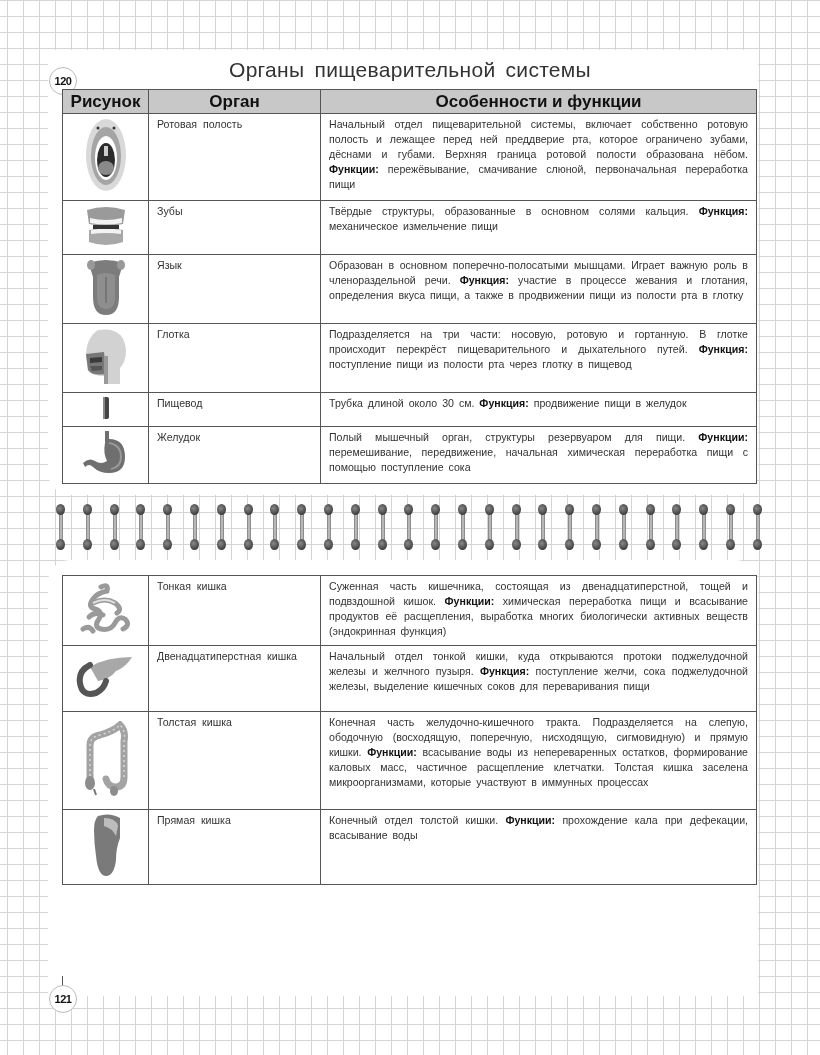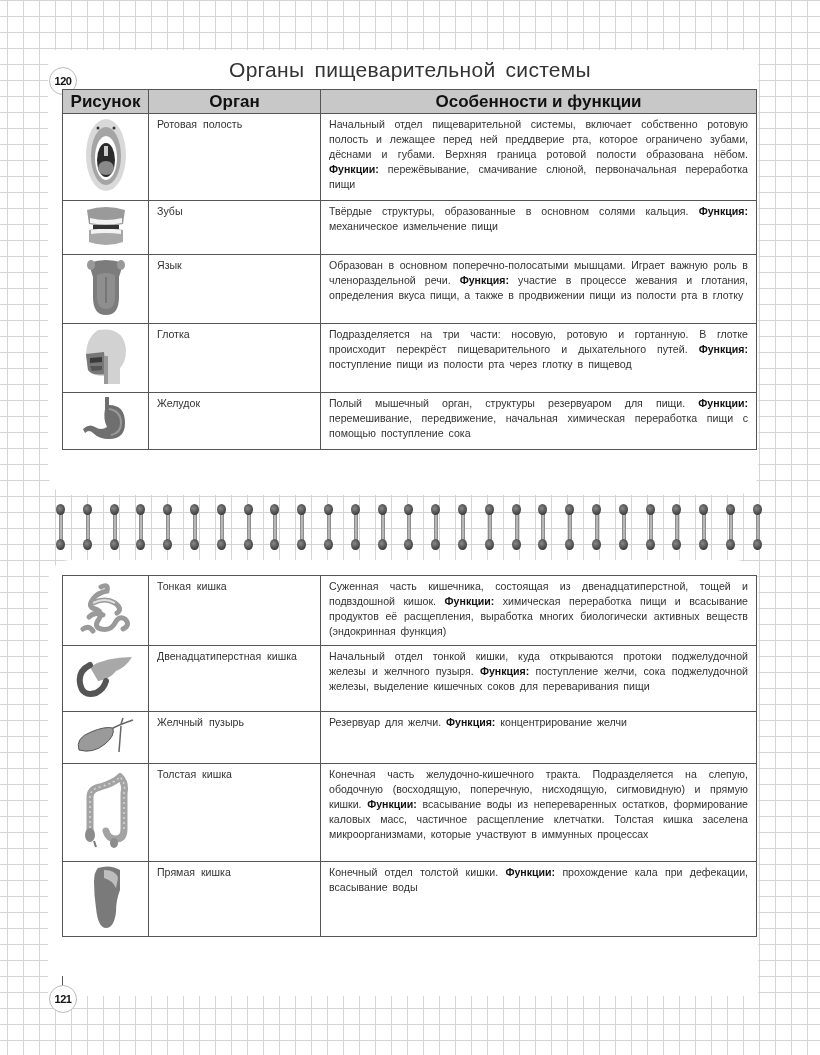--- a/index.html
+++ b/index.html
@@ -135,20 +135,30 @@
           <path d="M18 4 Q44 0 46 24 Q46 36 40 42 L40 58 L24 58 L24 50 Q12 50 8 44 L6 30 Q6 12 18 4 Z" fill="#d2d2d2"></path>
           <path d="M6 28 L24 26 L26 48 Q12 50 8 44 Z" fill="#777"></path>
           <path d="M10 32 L22 31 L22 36 L10 37 Z" fill="#3a3a3a"></path>
           <path d="M10 40 L22 40 L22 44 L12 45 Z" fill="#555"></path>
           <rect x="24" y="30" width="4" height="28" fill="#999"></rect>
         </svg>
       </td>
       <td class="organ">Глотка</td>
       <td class="desc"><span>Подразделяется на три части: носовую, ротовую и гортанную. В глотке происходит перекрёст пищеварительного и дыхательного путей. </span><b>Функция:</b><span> поступление пищи из полости рта через глотку в пищевод</span></td>
     </tr>
+    <tr style="height:34px">
+      <td class="pic">
+        <svg width="12" height="24" viewBox="0 0 12 24">
+          <rect x="3" y="1" width="6" height="22" rx="2" fill="#444"></rect>
+          <rect x="3" y="1" width="2" height="22" fill="#888"></rect>
+        </svg>
+      </td>
+      <td class="organ">Пищевод</td>
+      <td class="desc"><span>Трубка длиной около 30 см. </span><b>Функция:</b><span> продвижение пищи в желудок</span></td>
+    </tr>
     <tr style="height:56px">
       <td class="pic">
         <svg width="50" height="48" viewBox="0 0 50 48">
           <path d="M24 2 L28 2 L28 10 Q44 10 44 28 Q44 44 28 44 Q18 44 12 38 Q8 34 4 38 L2 34 Q8 28 14 32 Q20 36 26 32 Q22 24 24 14 Z" fill="#6f6f6f"></path>
           <path d="M28 14 Q40 16 40 28 Q40 38 30 40" stroke="#999" stroke-width="2" fill="none"></path>
         </svg>
       </td>
       <td class="organ">Желудок</td>
       <td class="desc"><span>Полый мышечный орган, структуры резервуаром для пищи. </span><b>Функции:</b><span> перемешивание, передвижение, начальная химическая переработка пищи с помощью поступление сока</span></td>
     </tr>
@@ -320,30 +330,20 @@
     <tr style="height:66px">
       <td class="pic">
         <svg width="60" height="48" viewBox="0 0 60 48">
           <path d="M14 14 Q30 4 56 4 Q50 14 40 18 Q34 26 22 28 Z" fill="#a8a8a8"></path>
           <path d="M14 12 Q2 18 4 30 Q6 44 20 40 Q28 36 30 28" fill="none" stroke="#555" stroke-width="6" stroke-linecap="round"></path>
         </svg>
       </td>
       <td class="organ">Двенадцатиперстная кишка</td>
       <td class="desc"><span>Начальный отдел тонкой кишки, куда открываются протоки поджелудочной железы и желчного пузыря. </span><b>Функция:</b><span> поступление желчи, сока поджелудочной железы, выделение кишечных соков для переваривания пищи</span></td>
     </tr>
-    <tr style="height:52px">
-      <td class="pic">
-        <svg width="62" height="40" viewBox="0 0 62 40">
-          <path d="M4 34 Q0 22 16 16 Q30 10 38 12 Q40 20 30 28 Q18 38 4 34 Z" fill="#9a9a9a" stroke="#555" stroke-width="1"></path>
-          <path d="M38 12 Q46 8 58 4 M46 8 L48 2 M46 10 L44 36" stroke="#666" stroke-width="1.5" fill="none"></path>
-        </svg>
-      </td>
-      <td class="organ">Желчный пузырь</td>
-      <td class="desc"><span>Резервуар для желчи. </span><b>Функция:</b><span> концентрирование желчи</span></td>
-    </tr>
     <tr style="height:98px">
       <td class="pic">
         <svg width="52" height="76" viewBox="0 0 52 76">
           <path d="M10 60 L10 24 Q10 16 20 14 Q34 10 40 4 Q46 10 44 20 L44 56 Q44 66 36 66 Q28 66 26 58" fill="none" stroke="#a3a3a3" stroke-width="7" stroke-linecap="round"></path>
           <path d="M10 60 L10 24 Q10 16 20 14 Q34 10 40 4 Q46 10 44 20 L44 56" fill="none" stroke="#d8d8d8" stroke-width="1.5" stroke-dasharray="2 3"></path>
           <ellipse cx="10" cy="62" rx="5" ry="7" fill="#8c8c8c"></ellipse>
           <path d="M14 68 L16 74" stroke="#777" stroke-width="2"></path>
           <ellipse cx="34" cy="70" rx="4" ry="5" fill="#8c8c8c"></ellipse>
         </svg>
       </td>

